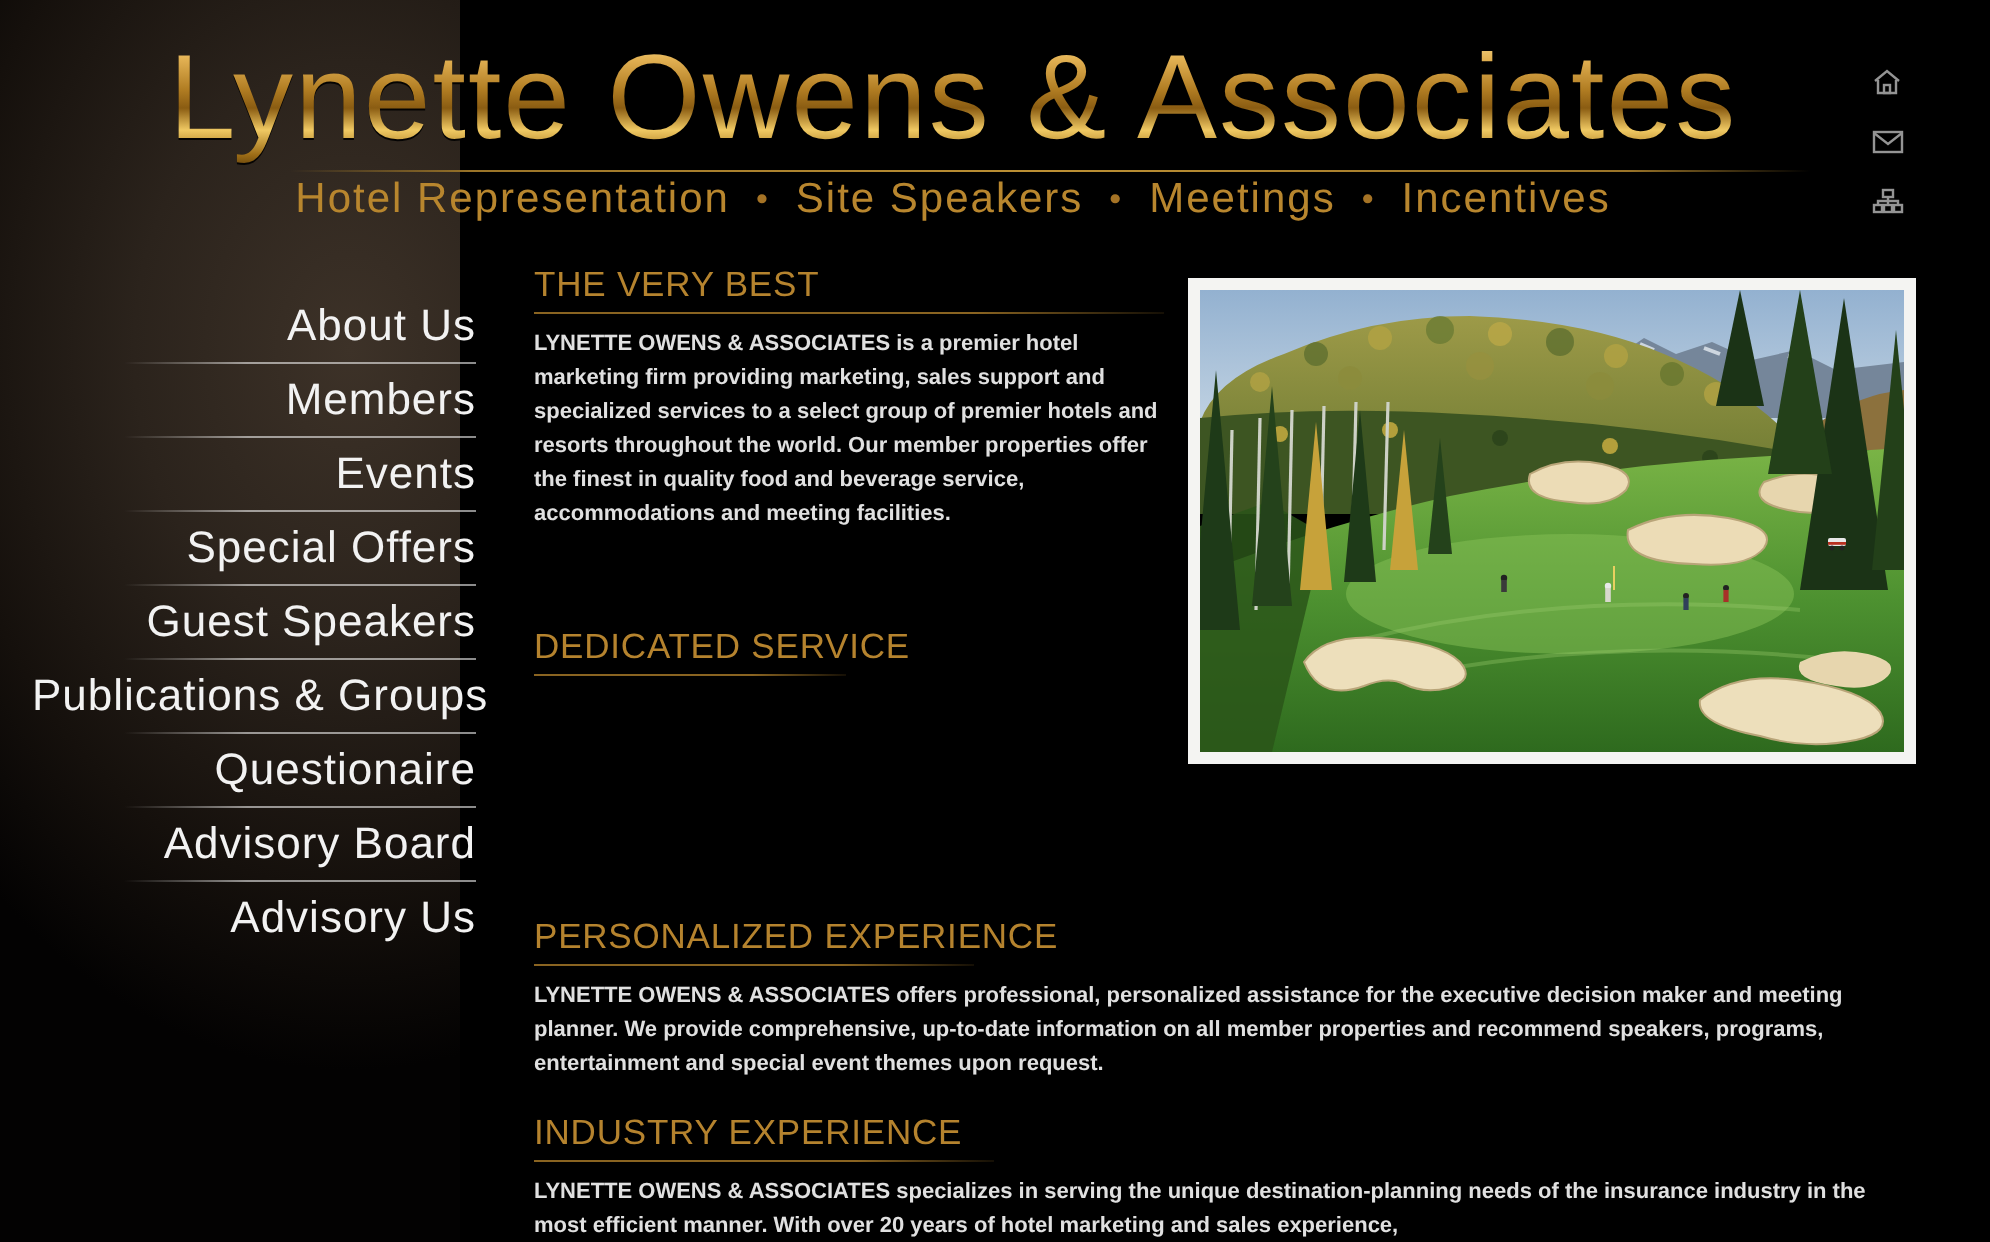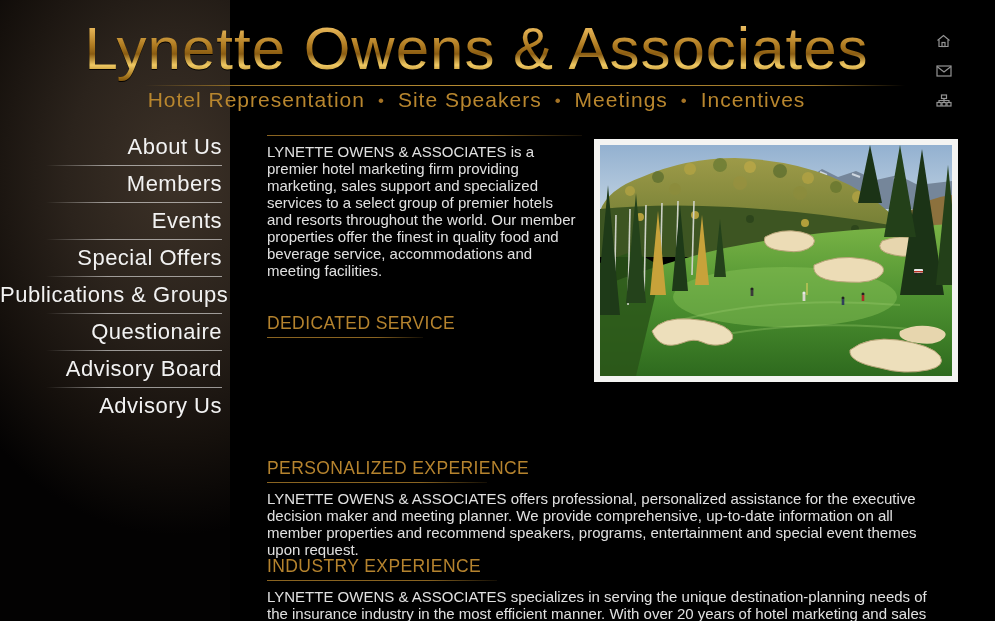--- a/index.html
+++ b/index.html
@@ -9,21 +9,21 @@
     font-family:"Liberation Sans",sans-serif;
     -webkit-font-smoothing:antialiased;
   }
   
   .sidebar-bg{
     position:absolute;left:0;top:0;width:230px;height:621px;
     background:radial-gradient(ellipse 270px 360px at 175px 175px,
       #3d3228 0%, #2b231c 40%, #15100c 75%, #030202 100%);
   }
   .nav{
-    position:absolute;left:0;top:128px;width:222px;list-style:none;margin:0;padding:0;
+    position:absolute;left:0;top:128px;width:222px;list-style:none;margin:16px;padding:0;
   }
   .nav li{
     height:37px;line-height:37px;text-align:right;
     color:#f2f2f2;font-size:22px;letter-spacing:.5px;
     cursor:pointer;position:relative;white-space:nowrap;
   }
   .nav li + li::before{
     content:"";position:absolute;top:0;right:0;width:176px;height:1px;
     background:linear-gradient(90deg,rgba(255,255,255,0),rgba(255,255,255,.55) 35%,rgba(255,255,255,.55));
   }
@@ -56,21 +56,21 @@
   .quick .ql{display:block;margin-bottom:17px;cursor:pointer;line-height:0;}
   .quick svg{stroke:#949494;fill:none;stroke-width:1.2;}
   
   .section{position:absolute;color:#e0e0e0;}
   .section h2{
     margin:0;font-size:17.5px;font-weight:400;letter-spacing:.4px;
     color:#b5832e;white-space:nowrap;
   }
   .heading-rule{height:1px;margin-top:3px;
     background:linear-gradient(90deg,#8a6421,#8a6421 70%,rgba(138,100,33,.15));}
-  .section p{margin:7px 0 0 0;font-size:15px;line-height:17px;}
+  .section p{margin:7px 0 0 0;font-size:11px;line-height:17px;font-weight:bold;}
   .s1{left:267px;top:132px;width:315px;}
   .s1 .heading-rule{width:315px;}
   .s2{left:267px;top:313px;width:315px;}
   .s2 .heading-rule{width:156px;}
   .s3{left:267px;top:458px;width:676px;}
   .s3 .heading-rule{width:220px;}
   .s4{left:267px;top:556px;width:676px;}
   .s4 .heading-rule{width:230px;}
   
   .photo{
@@ -117,30 +117,32 @@
       </svg>
     </span>
   </div>
 
   <nav>
     <ul class="nav">
       <li><span>About Us</span></li>
       <li><span>Members</span></li>
       <li><span>Events</span></li>
       <li><span>Special Offers</span></li>
+      <li><span>Guest Speakers</span></li>
       <li><span>Publications &amp; Groups</span></li>
       <li><span>Questionaire</span></li>
       <li><span>Advisory Board</span></li>
       <li><span>Advisory Us</span></li>
     </ul>
   </nav>
 
   <main>
 
     <section class="section s1">
+      <h2>THE VERY BEST</h2>
       <div class="heading-rule"></div>
       <p>LYNETTE OWENS &amp; ASSOCIATES is a premier hotel marketing firm providing marketing, sales support and specialized services to a select group of premier hotels and resorts throughout the world. Our member properties offer the finest in quality food and beverage service, accommodations and meeting facilities.</p>
     </section>
 
     <section class="section s2">
       <h2>DEDICATED SERVICE</h2>
       <div class="heading-rule"></div>
     </section>
 
     <section class="section s3">

